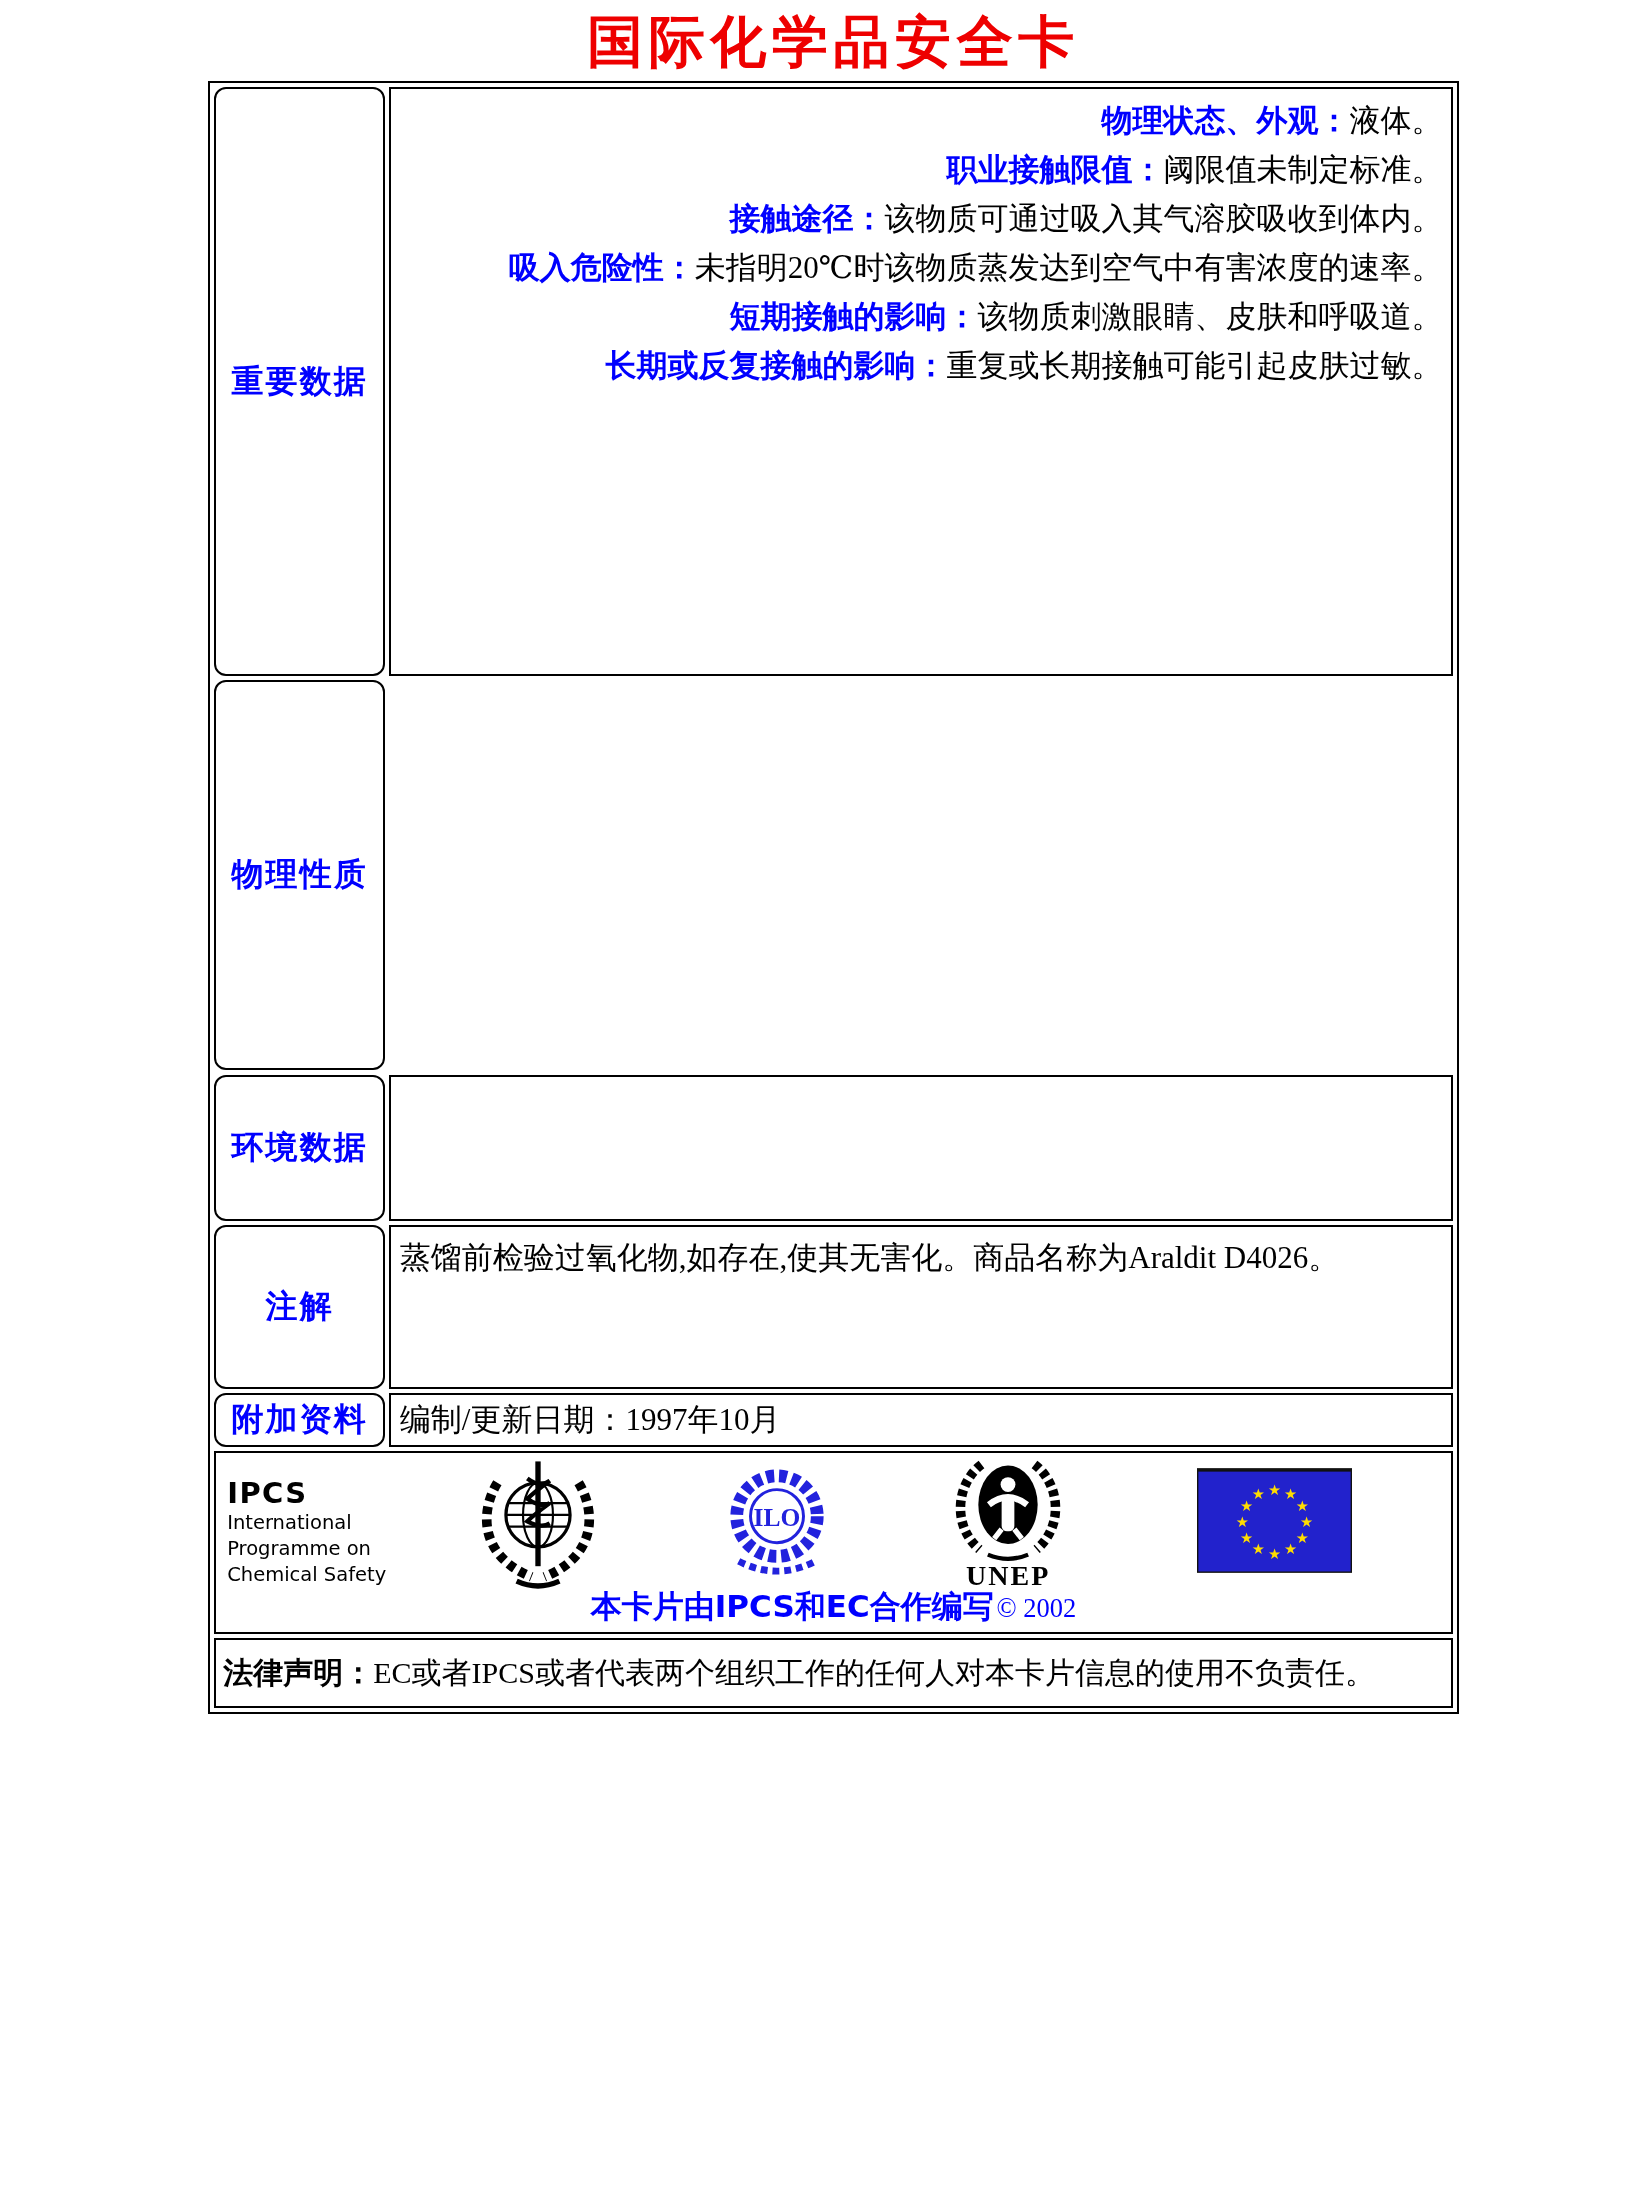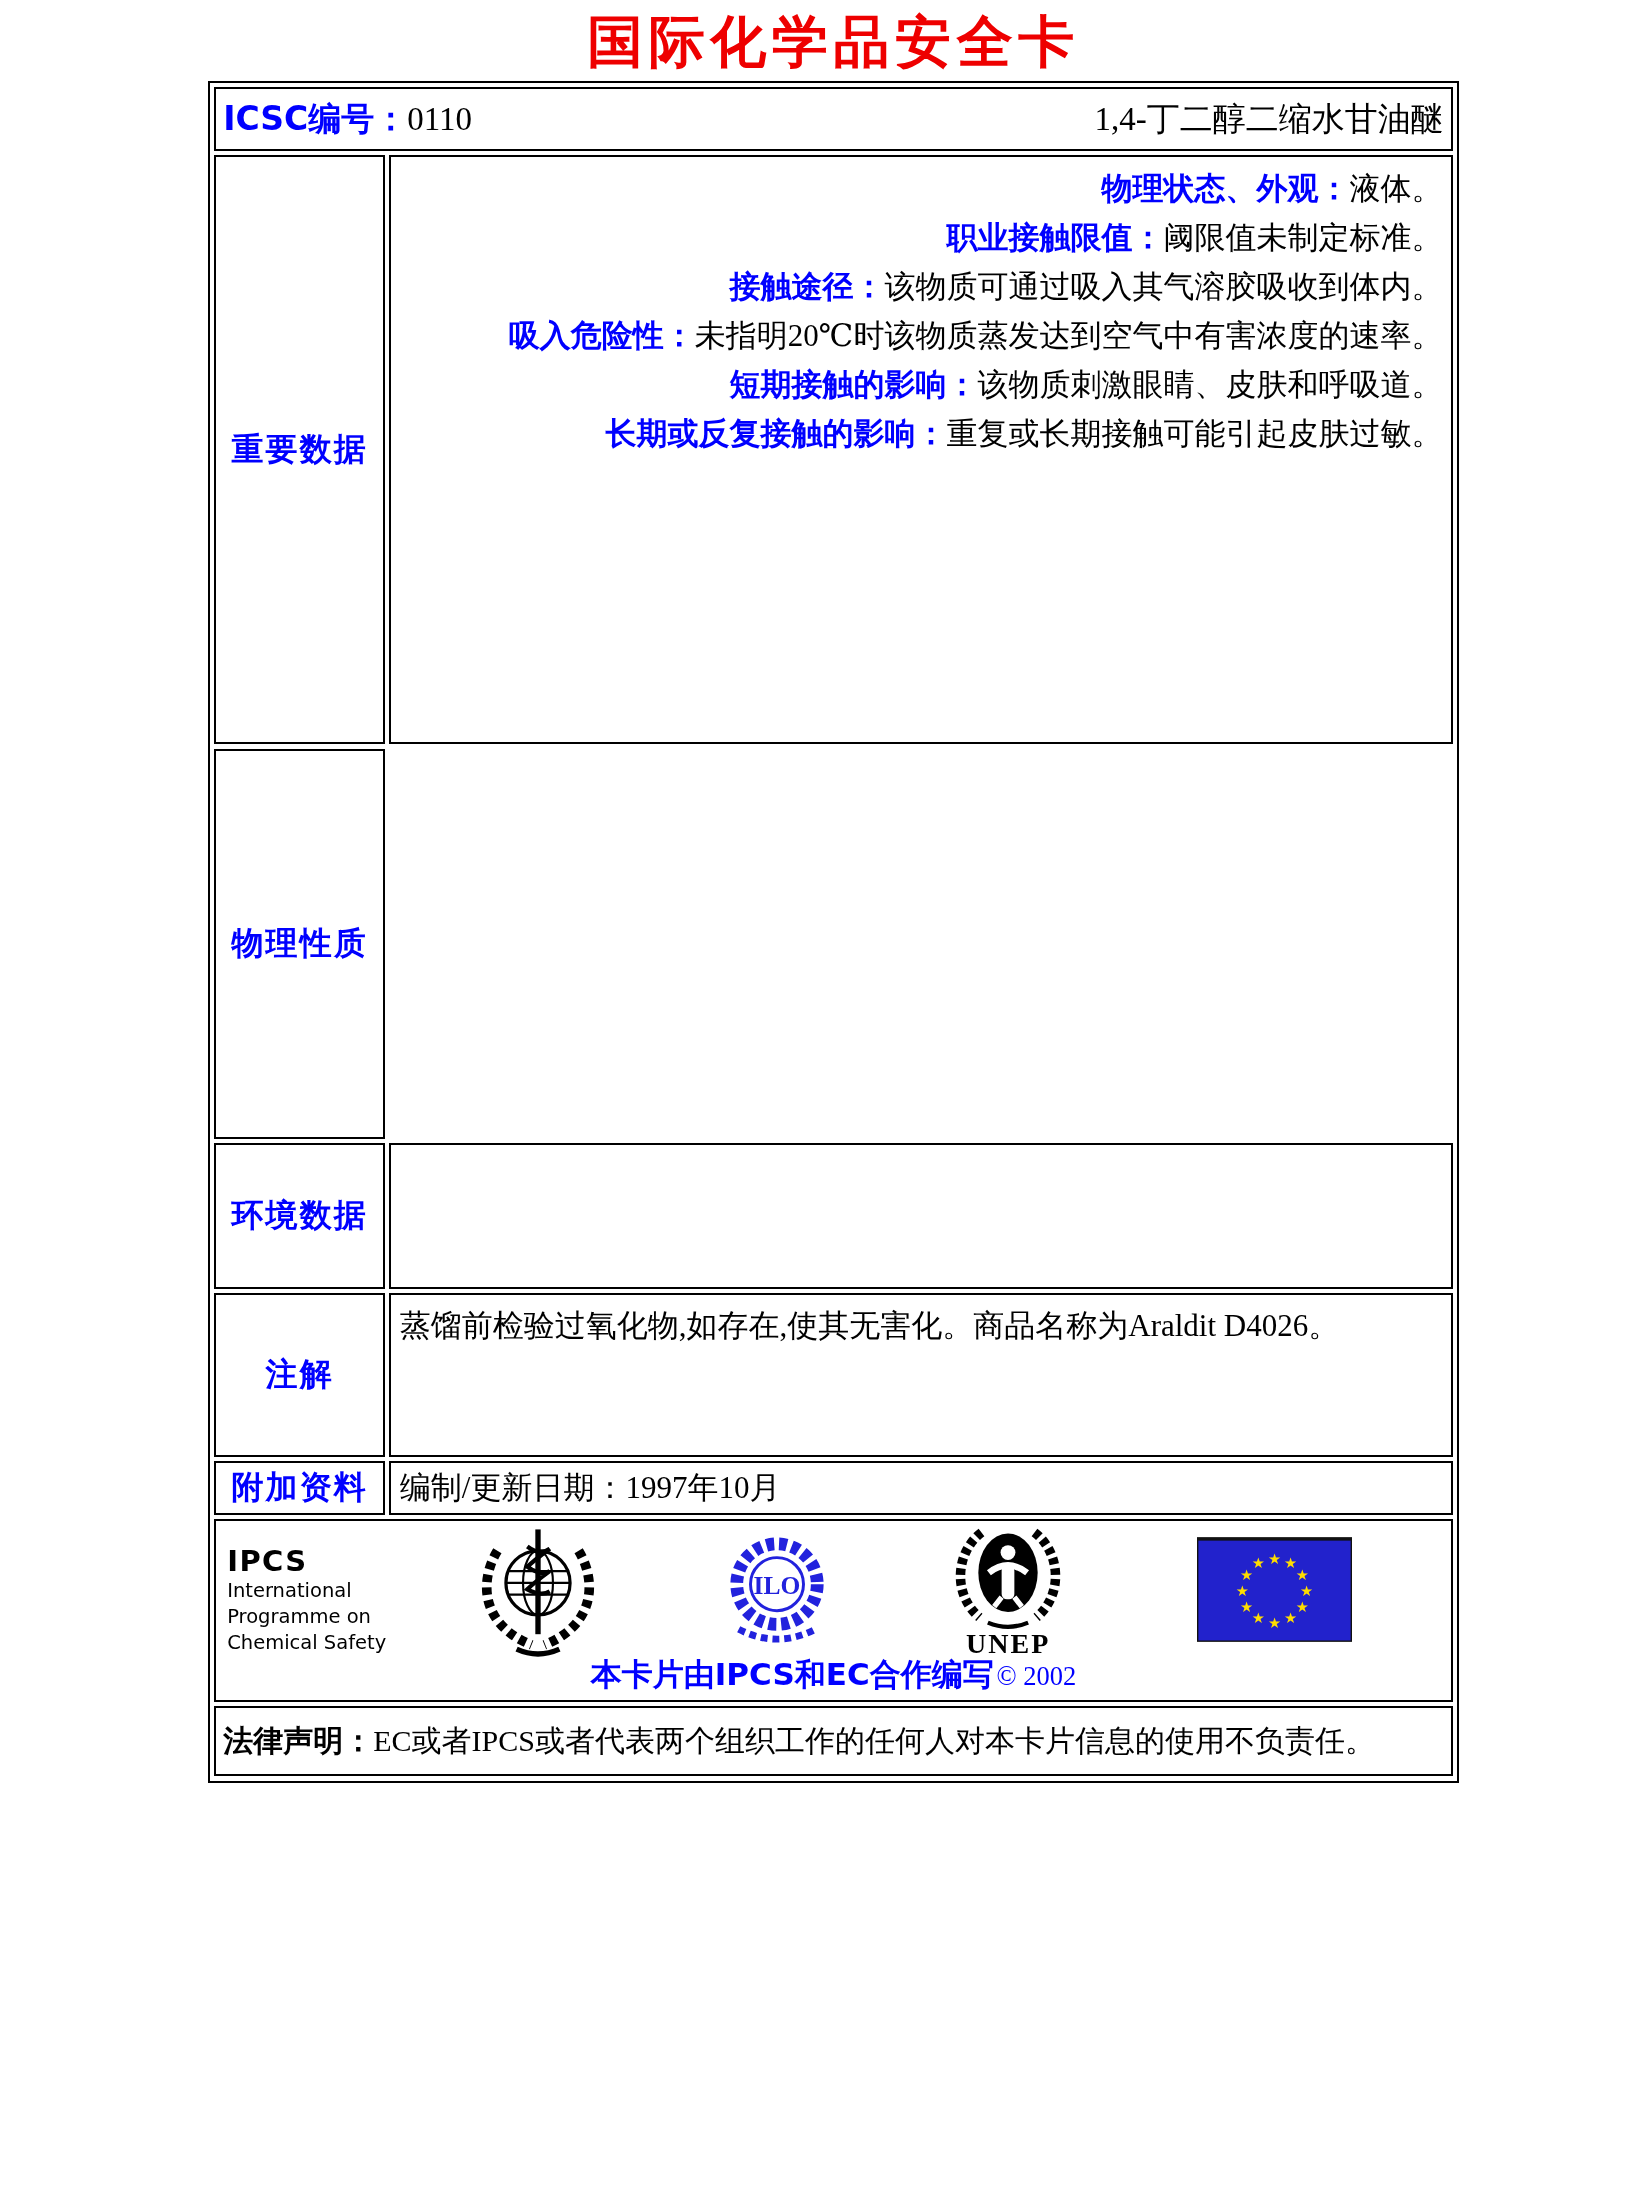--- a/index.html
+++ b/index.html
@@ -13,21 +13,21 @@
   .row:last-child{margin-bottom:0;}
   .cell{border:2.1px solid #000;box-sizing:border-box;background:#fff;}
   
   .header-cell{flex:1;height:64px;display:flex;align-items:center;justify-content:space-between;padding:0 7px;}
   .icsc-no{font-size:33px;white-space:nowrap;}
   .blue-lbl{color:#0000ff;font-family:"DejaVu Sans","Liberation Sans",sans-serif;font-weight:bold;}
   .chem-name{font-size:33px;white-space:nowrap;}
   
   .label-cell{flex:0 0 171px;display:flex;align-items:center;justify-content:center;text-align:right;
               color:#0000ff;font-family:"DejaVu Sans","Liberation Sans",sans-serif;font-weight:bold;
-              font-size:32px;letter-spacing:2.1px;}
+              font-size:32px;letter-spacing:2.1px;border-radius:12px;}
   .content-cell{flex:1;padding:7px 8.4px;overflow:hidden;}
   .sec0 .cell{height:589px;}
   .sec1 .cell{height:390px;}
   .sec2 .cell{height:146px;}
   .sec3 .cell{height:164px;}
   .sec4 .cell{height:54px;}
   .sec4 .content-cell{display:flex;align-items:center;padding-top:0;padding-bottom:0;font-size:31px;}
   .item{font-size:31px;line-height:49px;text-align:right;}
   .sec1 .item{line-height:50px;}
   .item .lbl{color:#0000ff;font-family:"DejaVu Sans","Liberation Sans",sans-serif;font-weight:bold;}
@@ -54,26 +54,20 @@
 </style>
 </head>
 <body>
 
 <div class="page">
 
   <div class="title">国际化学品安全卡</div>
 
   <div class="card">
 
-    <div class="row">
-      <div class="cell header-cell">
-        <div class="icsc-no"><span class="blue-lbl">ICSC编号：</span><span>0110</span></div>
-        <div class="chem-name">1,4-丁二醇二缩水甘油醚</div>
-      </div>
-    </div>
 
     <div class="row sec0">
       <div class="cell label-cell">重要数据</div>
       <div class="cell content-cell">
         <div class="item"><span class="lbl">物理状态、外观：</span><span class="val">液体。</span></div>
         <div class="item"><span class="lbl">职业接触限值：</span><span class="val">阈限值未制定标准。</span></div>
         <div class="item"><span class="lbl">接触途径：</span><span class="val">该物质可通过吸入其气溶胶吸收到体内。</span></div>
         <div class="item"><span class="lbl">吸入危险性：</span><span class="val">未指明20℃时该物质蒸发达到空气中有害浓度的速率。</span></div>
         <div class="item"><span class="lbl">短期接触的影响：</span><span class="val">该物质刺激眼睛、皮肤和呼吸道。</span></div>
         <div class="item"><span class="lbl">长期或反复接触的影响：</span><span class="val">重复或长期接触可能引起皮肤过敏。</span></div>

